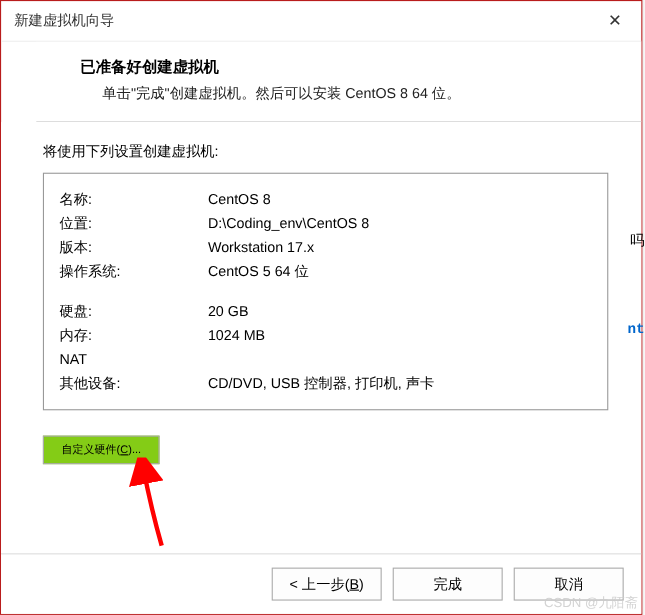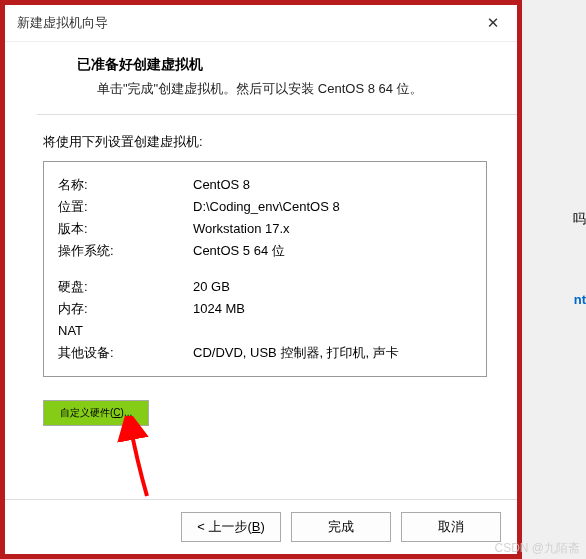--- a/index.html
+++ b/index.html
@@ -11,23 +11,23 @@
       font-family: "Microsoft YaHei", "Segoe UI", sans-serif;
       font-size: 13px;
       background: #f0f0f0;
       width: 586px;
       height: 559px;
       overflow: hidden;
       position: relative;
     }
     .dialog {
       background: #ffffff;
-      width: 522px;
+      width: 584px;
       height: 559px;
-      border: 5px solid #b91c1c;
+      border: 1px solid #b91c1c;
       display: flex;
       flex-direction: column;
     }
     .titlebar {
       display: flex;
       justify-content: space-between;
       align-items: center;
       padding: 8px 10px 8px 12px;
       border-bottom: 1px solid #eee;
     }
@@ -146,20 +146,21 @@
       font-size: 13px;
       color: #000;
     }
     .side-frag2 {
       position: absolute;
       right: 0;
       top: 292px;
       font-size: 13px;
       color: #0066cc;
       font-weight: bold;
+      font-family: Liberation Mono, monospace;
     }
   </style>
 </head>
 <body>
 
 <div class="dialog">
 
   <div class="titlebar">
     <span class="titlebar-text">新建虚拟机向导</span>
     <span class="close-btn">✕</span>

